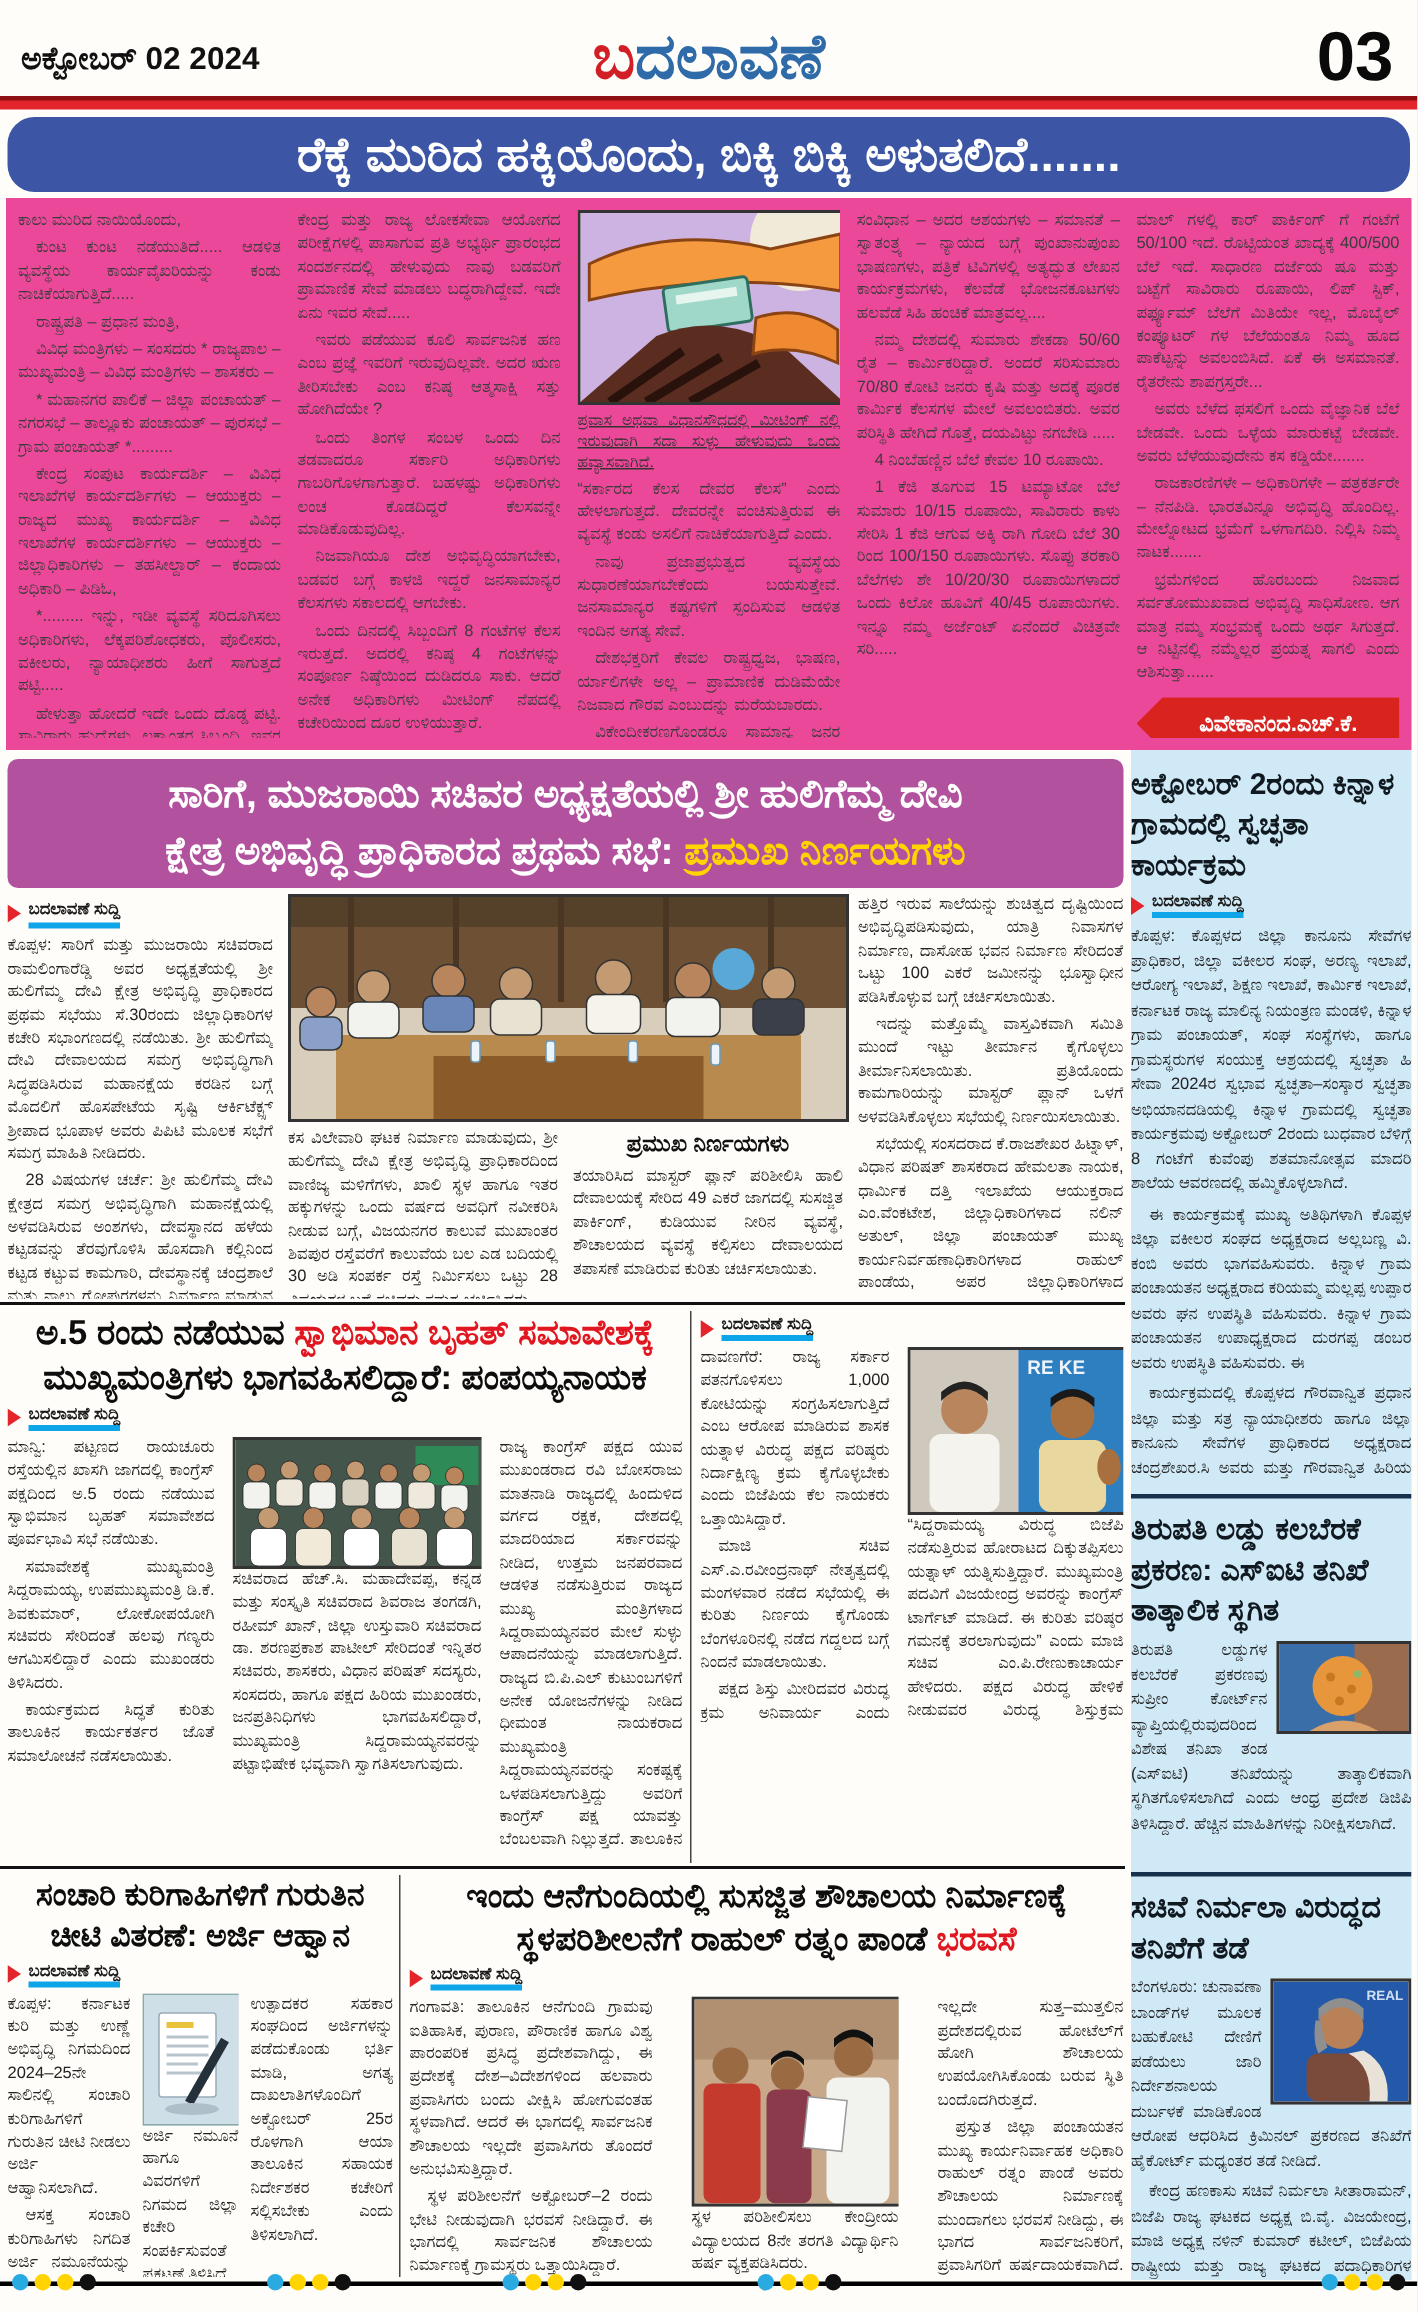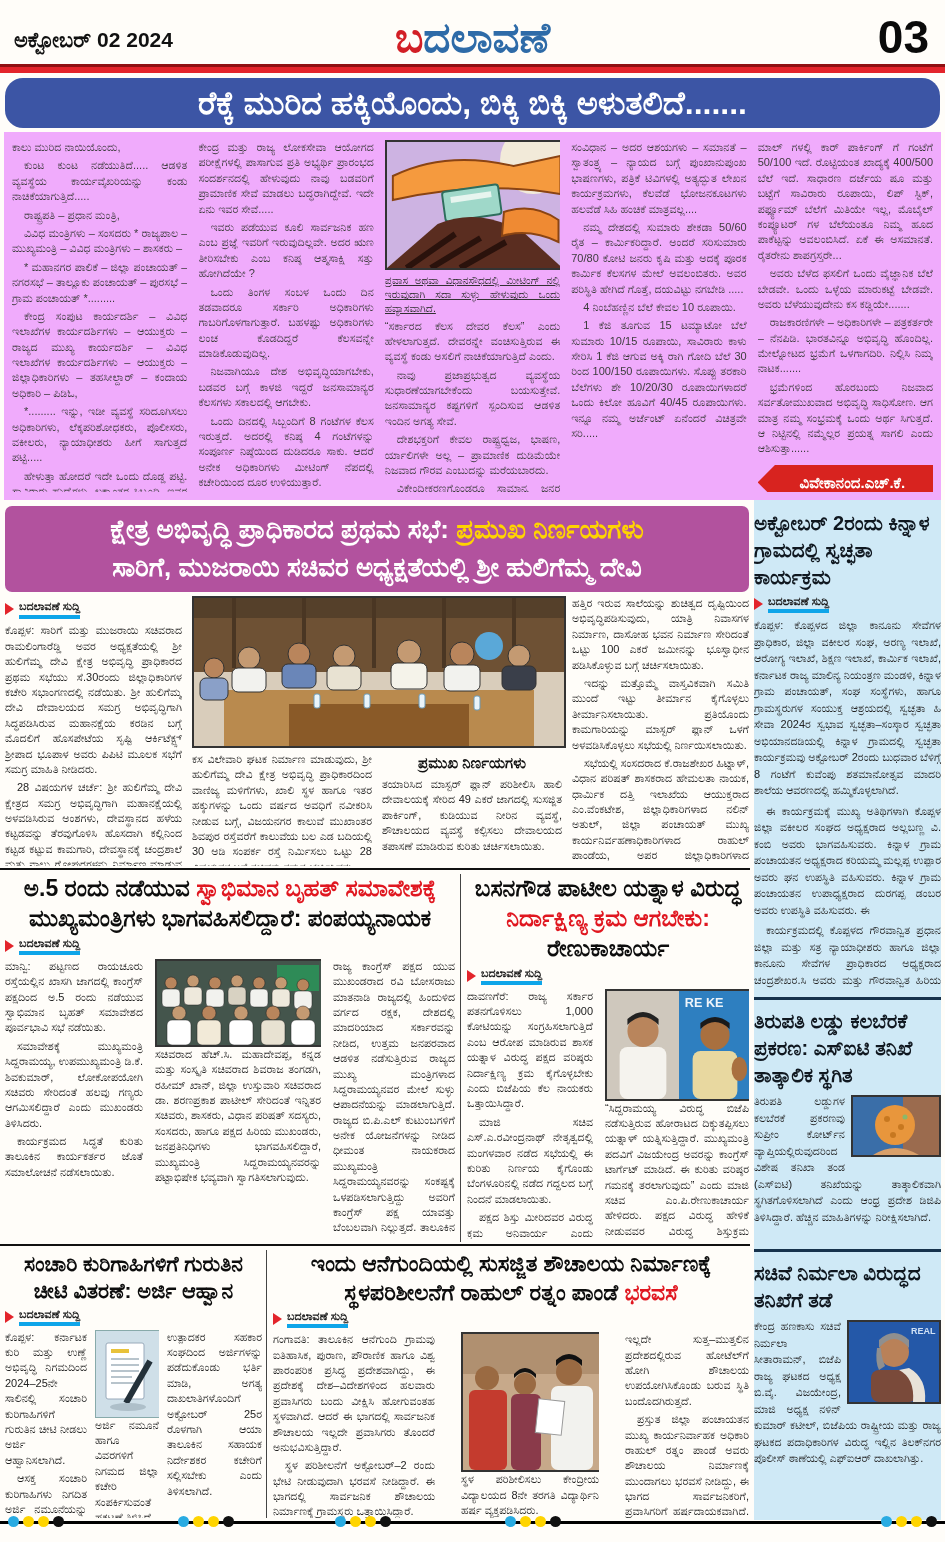--- a/index.html
+++ b/index.html
@@ -18,21 +18,21 @@
   .cols{display:flex;gap:12px;}
   .tcol{flex:1;font-size:11px;line-height:1.4;text-align:justify;overflow:hidden;}
   .tcol p{margin:0 0 3px 0;text-indent:12px;}
   .tcol p:first-child{text-indent:0;}
   .photo{display:block;border:2px solid #333;background:#ccc;}
   .vline{position:absolute;width:1px;background:#444;}
   .hline{position:absolute;height:2px;background:#111;}
   
   .lead-banner{position:absolute;left:5px;right:5px;top:78px;height:50px;background:#3c55a5;border-radius:18px;
                display:flex;align-items:center;justify-content:center;color:#fff;font-size:32px;font-weight:bold;}
-  .lead-body{position:absolute;left:4px;right:4px;top:132px;height:368px;background:#f0abfc;padding:8px 8px;
+  .lead-body{position:absolute;left:4px;right:4px;top:132px;height:368px;background:#ec4899;padding:8px 8px;
              box-sizing:border-box;display:flex;gap:11px;}
   .lead-body .tcol{color:#3c3c3c;}
   .lead-caption{font-size:10.5px;line-height:1.35;margin:3px 0;text-align:justify;color:#333;text-decoration:underline;}
   .sig-ribbon{margin-top:8px;background:#d8231f;color:#fff;font-weight:bold;font-size:15px;text-align:center;
               padding:7px 6px 7px 20px;clip-path:polygon(0 50%,10% 0,100% 0,100% 100%,10% 100%);}
   
   .feat-banner{position:absolute;left:5px;top:506px;width:744px;height:86px;background:#b2529e;border-radius:7px;
                color:#fff;font-size:26px;font-weight:bold;text-align:center;display:flex;flex-direction:column;
                justify-content:center;line-height:1.45;}
   .hl-yellow{color:#ffd400;}
@@ -127,24 +127,24 @@
           <p>ಮಾಲ್ ಗಳಲ್ಲಿ ಕಾರ್ ಪಾರ್ಕಿಂಗ್ ಗೆ ಗಂಟೆಗೆ 50/100 ಇದೆ. ರೊಟ್ಟಿಯಂತ ಖಾದ್ಯಕ್ಕೆ 400/500 ಬೆಲೆ ಇದೆ. ಸಾಧಾರಣ ದರ್ಜೆಯ ಷೂ ಮತ್ತು ಬಟ್ಟೆಗೆ ಸಾವಿರಾರು ರೂಪಾಯಿ, ಲಿಪ್ ಸ್ಟಿಕ್, ಪರ್ಫ್ಯೂಮ್ ಬೆಲೆಗೆ ಮಿತಿಯೇ ಇಲ್ಲ, ಮೊಬೈಲ್ ಕಂಪ್ಯೂಟರ್ ಗಳ ಬೆಲೆಯಂತೂ ನಿಮ್ಮ ಹೂದ ಪಾಕೆಟ್ಟನ್ನು ಅವಲಂಬಿಸಿದೆ. ಏಕೆ ಈ ಅಸಮಾನತೆ. ರೈತರೇನು ಶಾಪಗ್ರಸ್ತರೇ...</p>
           <p>ಅವರು ಬೆಳೆದ ಫಸಲಿಗೆ ಒಂದು ವೈಜ್ಞಾನಿಕ ಬೆಲೆ ಬೇಡವೇ. ಒಂದು ಒಳ್ಳೆಯ ಮಾರುಕಟ್ಟೆ ಬೇಡವೇ. ಅವರು ಬೆಳೆಯುವುದೇನು ಕಸ ಕಡ್ಡಿಯೇ.......</p>
           <p>ರಾಜಕಾರಣಿಗಳೇ – ಅಧಿಕಾರಿಗಳೇ – ಪತ್ರಕರ್ತರೇ – ನೆನಪಿಡಿ. ಭಾರತವಿನ್ನೂ ಅಭಿವೃದ್ಧಿ ಹೊಂದಿಲ್ಲ. ಮೇಲ್ನೋಟದ ಭ್ರಮೆಗೆ ಒಳಗಾಗದಿರಿ. ನಿಲ್ಲಿಸಿ ನಿಮ್ಮ ನಾಟಕ.......</p>
           <p>ಭ್ರಮೆಗಳಿಂದ ಹೊರಬಂದು ನಿಜವಾದ ಸರ್ವತೋಮುಖವಾದ ಅಭಿವೃದ್ಧಿ ಸಾಧಿಸೋಣ. ಆಗ ಮಾತ್ರ ನಮ್ಮ ಸಂಭ್ರಮಕ್ಕೆ ಒಂದು ಅರ್ಥ ಸಿಗುತ್ತದೆ. ಆ ನಿಟ್ಟಿನಲ್ಲಿ ನಮ್ಮೆಲ್ಲರ ಪ್ರಯತ್ನ ಸಾಗಲಿ ಎಂದು ಆಶಿಸುತ್ತಾ......</p>
         </div>
       <div class="sig-ribbon">ವಿವೇಕಾನಂದ.ಎಚ್.ಕೆ.</div>
     </div>
   </div>
 
   <div class="feat-banner">
+    <div>ಸಾರಿಗೆ, ಮುಜರಾಯಿ ಸಚಿವರ ಅಧ್ಯಕ್ಷತೆಯಲ್ಲಿ ಶ್ರೀ ಹುಲಿಗೆಮ್ಮ ದೇವಿ</div>
     <div>
       <span>ಕ್ಷೇತ್ರ ಅಭಿವೃದ್ಧಿ ಪ್ರಾಧಿಕಾರದ ಪ್ರಥಮ ಸಭೆ: </span><span class="hl-yellow">ಪ್ರಮುಖ ನಿರ್ಣಯಗಳು</span>
     </div>
-    <div>ಸಾರಿಗೆ, ಮುಜರಾಯಿ ಸಚಿವರ ಅಧ್ಯಕ್ಷತೆಯಲ್ಲಿ ಶ್ರೀ ಹುಲಿಗೆಮ್ಮ ದೇವಿ</div>
   </div>
 
   <div class="feat-content">
     <div class="feat-left tcol">
       <div class="byline">
         <span class="arrow-icon"></span>
         <span class="txt">ಬದಲಾವಣೆ ಸುದ್ದಿ</span>
       </div>
       <div>
           <p>ಕೊಪ್ಪಳ: ಸಾರಿಗೆ ಮತ್ತು ಮುಜರಾಯಿ ಸಚಿವರಾದ ರಾಮಲಿಂಗಾರೆಡ್ಡಿ ಅವರ ಅಧ್ಯಕ್ಷತೆಯಲ್ಲಿ ಶ್ರೀ ಹುಲಿಗೆಮ್ಮ ದೇವಿ ಕ್ಷೇತ್ರ ಅಭಿವೃದ್ಧಿ ಪ್ರಾಧಿಕಾರದ ಪ್ರಥಮ ಸಭೆಯು ಸೆ.30ರಂದು ಜಿಲ್ಲಾಧಿಕಾರಿಗಳ ಕಚೇರಿ ಸಭಾಂಗಣದಲ್ಲಿ ನಡೆಯಿತು. ಶ್ರೀ ಹುಲಿಗೆಮ್ಮ ದೇವಿ ದೇವಾಲಯದ ಸಮಗ್ರ ಅಭಿವೃದ್ಧಿಗಾಗಿ ಸಿದ್ಧಪಡಿಸಿರುವ ಮಹಾನಕ್ಷೆಯ ಕರಡಿನ ಬಗ್ಗೆ ಮೊದಲಿಗೆ ಹೊಸಪೇಟೆಯ ಸೃಷ್ಟಿ ಆರ್ಕಿಟೆಕ್ಟ್ಸ್ ಶ್ರೀಪಾದ ಭೂಪಾಳ ಅವರು ಪಿಪಿಟಿ ಮೂಲಕ ಸಭೆಗೆ ಸಮಗ್ರ ಮಾಹಿತಿ ನೀಡಿದರು.</p>
@@ -249,23 +249,20 @@
       </div>
       <div class="tcol">
           <p>ರಾಜ್ಯ ಕಾಂಗ್ರೆಸ್ ಪಕ್ಷದ ಯುವ ಮುಖಂಡರಾದ ರವಿ ಬೋಸರಾಜು ಮಾತನಾಡಿ ರಾಜ್ಯದಲ್ಲಿ ಹಿಂದುಳಿದ ವರ್ಗದ ರಕ್ಷಕ, ದೇಶದಲ್ಲಿ ಮಾದರಿಯಾದ ಸರ್ಕಾರವನ್ನು ನೀಡಿದ, ಉತ್ತಮ ಜನಪರವಾದ ಆಡಳಿತ ನಡೆಸುತ್ತಿರುವ ರಾಜ್ಯದ ಮುಖ್ಯ ಮಂತ್ರಿಗಳಾದ ಸಿದ್ದರಾಮಯ್ಯನವರ ಮೇಲೆ ಸುಳ್ಳು ಆಪಾದನೆಯನ್ನು ಮಾಡಲಾಗುತ್ತಿದೆ. ರಾಜ್ಯದ ಬಿ.ಪಿ.ಎಲ್ ಕುಟುಂಬಗಳಿಗೆ ಅನೇಕ ಯೋಜನೆಗಳನ್ನು ನೀಡಿದ ಧೀಮಂತ ನಾಯಕರಾದ ಮುಖ್ಯಮಂತ್ರಿ ಸಿದ್ದರಾಮಯ್ಯನವರನ್ನು ಸಂಕಷ್ಟಕ್ಕೆ ಒಳಪಡಿಸಲಾಗುತ್ತಿದ್ದು ಅವರಿಗೆ ಕಾಂಗ್ರೆಸ್ ಪಕ್ಷ ಯಾವತ್ತು ಬೆಂಬಲವಾಗಿ ನಿಲ್ಲುತ್ತದೆ. ತಾಲೂಕಿನ ಜನರು ಕೂಡ ಧೈರ್ಯವನ್ನು ತುಂಬುವುದಕ್ಕೆ ಹಾಗೂ ಕಾಂಗ್ರೆಸ್ ದೇಶಭಕ್ತಿಯ ಪಕ್ಷ ಎಂದರು.</p>
         </div>
     </div>
   </div>
 
   <div class="vline" style="left:460px;top:874px;height:368px;"></div>
 
   <div class="block" style="left:467px;top:874px;width:282px;height:368px;">
-    <div class="bh r3-right-h">
-      <span>ಬಸನಗೌಡ ಪಾಟೀಲ ಯತ್ನಾಳ ವಿರುದ್ಧ </span><span class="red">ನಿರ್ದಾಕ್ಷಿಣ್ಯ ಕ್ರಮ ಆಗಬೇಕು:</span><span> ರೇಣುಕಾಚಾರ್ಯ</span>
-    </div>
     <div class="byline">
       <span class="arrow-icon"></span>
       <span class="txt">ಬದಲಾವಣೆ ಸುದ್ದಿ</span>
     </div>
     <div class="cols" style="height:250px;">
       <div class="tcol" style="flex:0 0 126px;">
           <p>ದಾವಣಗೆರೆ: ರಾಜ್ಯ ಸರ್ಕಾರ ಪತನಗೊಳಿಸಲು 1,000 ಕೋಟಿಯನ್ನು ಸಂಗ್ರಹಿಸಲಾಗುತ್ತಿದೆ ಎಂಬ ಆರೋಪ ಮಾಡಿರುವ ಶಾಸಕ ಯತ್ನಾಳ ವಿರುದ್ಧ ಪಕ್ಷದ ವರಿಷ್ಠರು ನಿರ್ದಾಕ್ಷಿಣ್ಯ ಕ್ರಮ ಕೈಗೊಳ್ಳಬೇಕು ಎಂದು ಬಿಜೆಪಿಯ ಕೆಲ ನಾಯಕರು ಒತ್ತಾಯಿಸಿದ್ದಾರೆ.</p>
           <p>ಮಾಜಿ ಸಚಿವ ಎಸ್.ಎ.ರವೀಂದ್ರನಾಥ್ ನೇತೃತ್ವದಲ್ಲಿ ಮಂಗಳವಾರ ನಡೆದ ಸಭೆಯಲ್ಲಿ ಈ ಕುರಿತು ನಿರ್ಣಯ ಕೈಗೊಂಡು ಬೆಂಗಳೂರಿನಲ್ಲಿ ನಡೆದ ಗದ್ದಲದ ಬಗ್ಗೆ ನಿಂದನೆ ಮಾಡಲಾಯಿತು.</p>
           <p>ಪಕ್ಷದ ಶಿಸ್ತು ಮೀರಿದವರ ವಿರುದ್ಧ ಕ್ರಮ ಅನಿವಾರ್ಯ ಎಂದು ಹೇಳಿದರು.</p>
         </div>
@@ -398,20 +395,21 @@
         <svg class="photo float-r" width="90" height="80" viewBox="0 0 90 80">
           <rect width="90" height="80" fill="#2458a8"></rect>
           <text x="62" y="12" font-size="9" fill="#cfe0f5" font-weight="bold">REAL</text>
           <circle cx="45" cy="30" r="15" fill="#b98158"></circle>
           <path d="M30,26 Q45,8 60,26 L60,18 Q45,4 30,18 Z" fill="#8f8f8f"></path>
           <path d="M28,26 Q26,40 30,48 L36,44 Q32,34 32,26 Z" fill="#8f8f8f"></path>
           <rect x="22" y="48" width="46" height="32" rx="8" fill="#7a4a3a"></rect>
           <path d="M50,48 Q66,56 64,80 L76,80 Q78,56 60,46 Z" fill="#e8e2d8"></path>
         </svg>
         <div>
+            <p>ಬೆಂಗಳೂರು: ಚುನಾವಣಾ ಬಾಂಡ್‌ಗಳ ಮೂಲಕ ಬಹುಕೋಟಿ ದೇಣಿಗೆ ಪಡೆಯಲು ಜಾರಿ ನಿರ್ದೇಶನಾಲಯ ದುರ್ಬಳಕೆ ಮಾಡಿಕೊಂಡ ಆರೋಪ ಆಧರಿಸಿದ ಕ್ರಿಮಿನಲ್ ಪ್ರಕರಣದ ತನಿಖೆಗೆ ಹೈಕೋರ್ಟ್ ಮಧ್ಯಂತರ ತಡೆ ನೀಡಿದೆ.</p>
             <p>ಕೇಂದ್ರ ಹಣಕಾಸು ಸಚಿವೆ ನಿರ್ಮಲಾ ಸೀತಾರಾಮನ್, ಬಿಜೆಪಿ ರಾಜ್ಯ ಘಟಕದ ಅಧ್ಯಕ್ಷ ಬಿ.ವೈ. ವಿಜಯೇಂದ್ರ, ಮಾಜಿ ಅಧ್ಯಕ್ಷ ನಳಿನ್ ಕುಮಾರ್ ಕಟೀಲ್, ಬಿಜೆಪಿಯ ರಾಷ್ಟ್ರೀಯ ಮತ್ತು ರಾಜ್ಯ ಘಟಕದ ಪದಾಧಿಕಾರಿಗಳ ವಿರುದ್ಧ ಇಲ್ಲಿನ ತಿಲಕ್‌ನಗರ ಪೊಲೀಸ್ ಠಾಣೆಯಲ್ಲಿ ಎಫ್‌ಐಆರ್ ದಾಖಲಾಗಿತ್ತು.</p>
           </div>
       </div>
     </div>
   </div>
 
   <div class="foot-line"></div>
   <div class="dots" style="left:8px;">
       <span class="dot dot-blue"></span>
       <span class="dot dot-yellow"></span>

